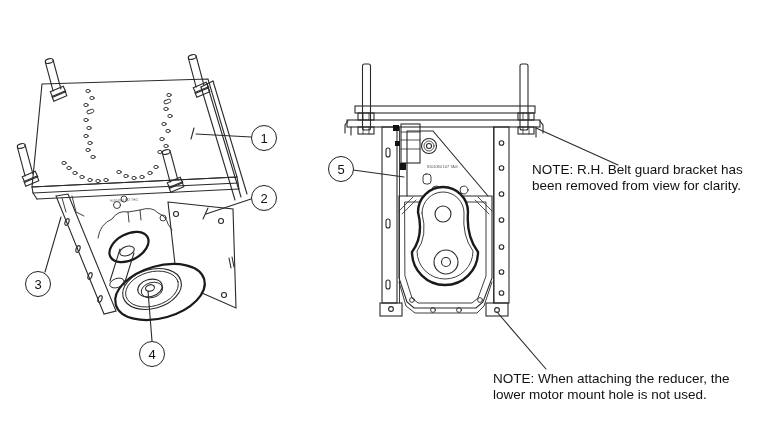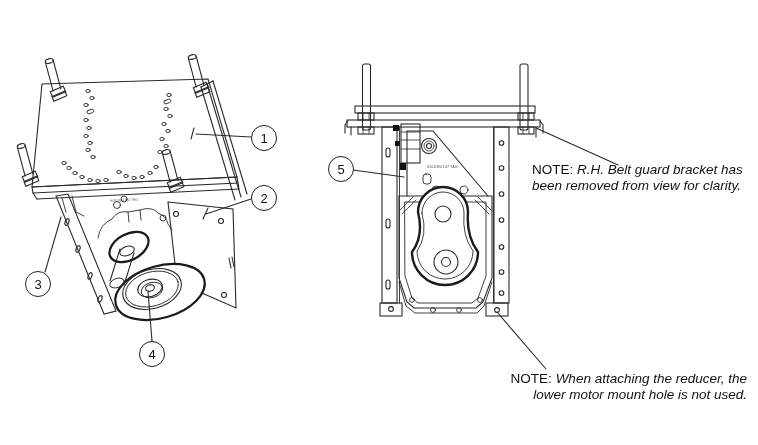--- a/index.html
+++ b/index.html
@@ -4,21 +4,21 @@
 <style>
   html,body{margin:0;padding:0;background:#fff;}
   #stage{position:relative;width:758px;height:445px;background:#ffffff;overflow:hidden;
          font-family:"Liberation Sans",sans-serif;}
   #drawing{position:absolute;left:0;top:0;}
   .callout{position:absolute;box-sizing:border-box;width:26px;height:26px;border:1.5px solid #222;
            border-radius:50%;background:#fff;display:flex;align-items:center;justify-content:center;
            font-size:13px;color:#111;}
   .note{position:absolute;font-size:13.5px;line-height:15.5px;color:#111;}
   .note .nl{font-weight:normal;font-style:normal;}
-  .note .nt{font-style:italic;}
+  .note .nt{}
 </style>
 </head>
 <body>
 
 <div id="stage">
 
 <svg id="drawing" width="758" height="445" viewBox="0 0 758 445" fill="none" stroke="#2a2a2a" stroke-width="1.1" stroke-linecap="round">
 
   <g>
 
@@ -243,18 +243,18 @@
       <span>4</span>
     </div>
 <div class="callout" style="left:328px;top:156px;">
       <span>5</span>
     </div>
 
 <div class="note" style="left:532px;top:162px;width:228px;">
   <span class="nl">NOTE:</span>
   <span class="nt">R.H. Belt guard bracket has been removed from view for clarity.</span>
 </div>
-<div class="note" style="left:493px;top:371px;width:254px;text-align:right;">
+<div class="note" style="left:493px;top:371px;width:254px;">
   <span class="nl">NOTE:</span>
   <span class="nt">When attaching the reducer, the lower motor mount hole is not used.</span>
 </div>
 
 </div>
 
 </body></html>

